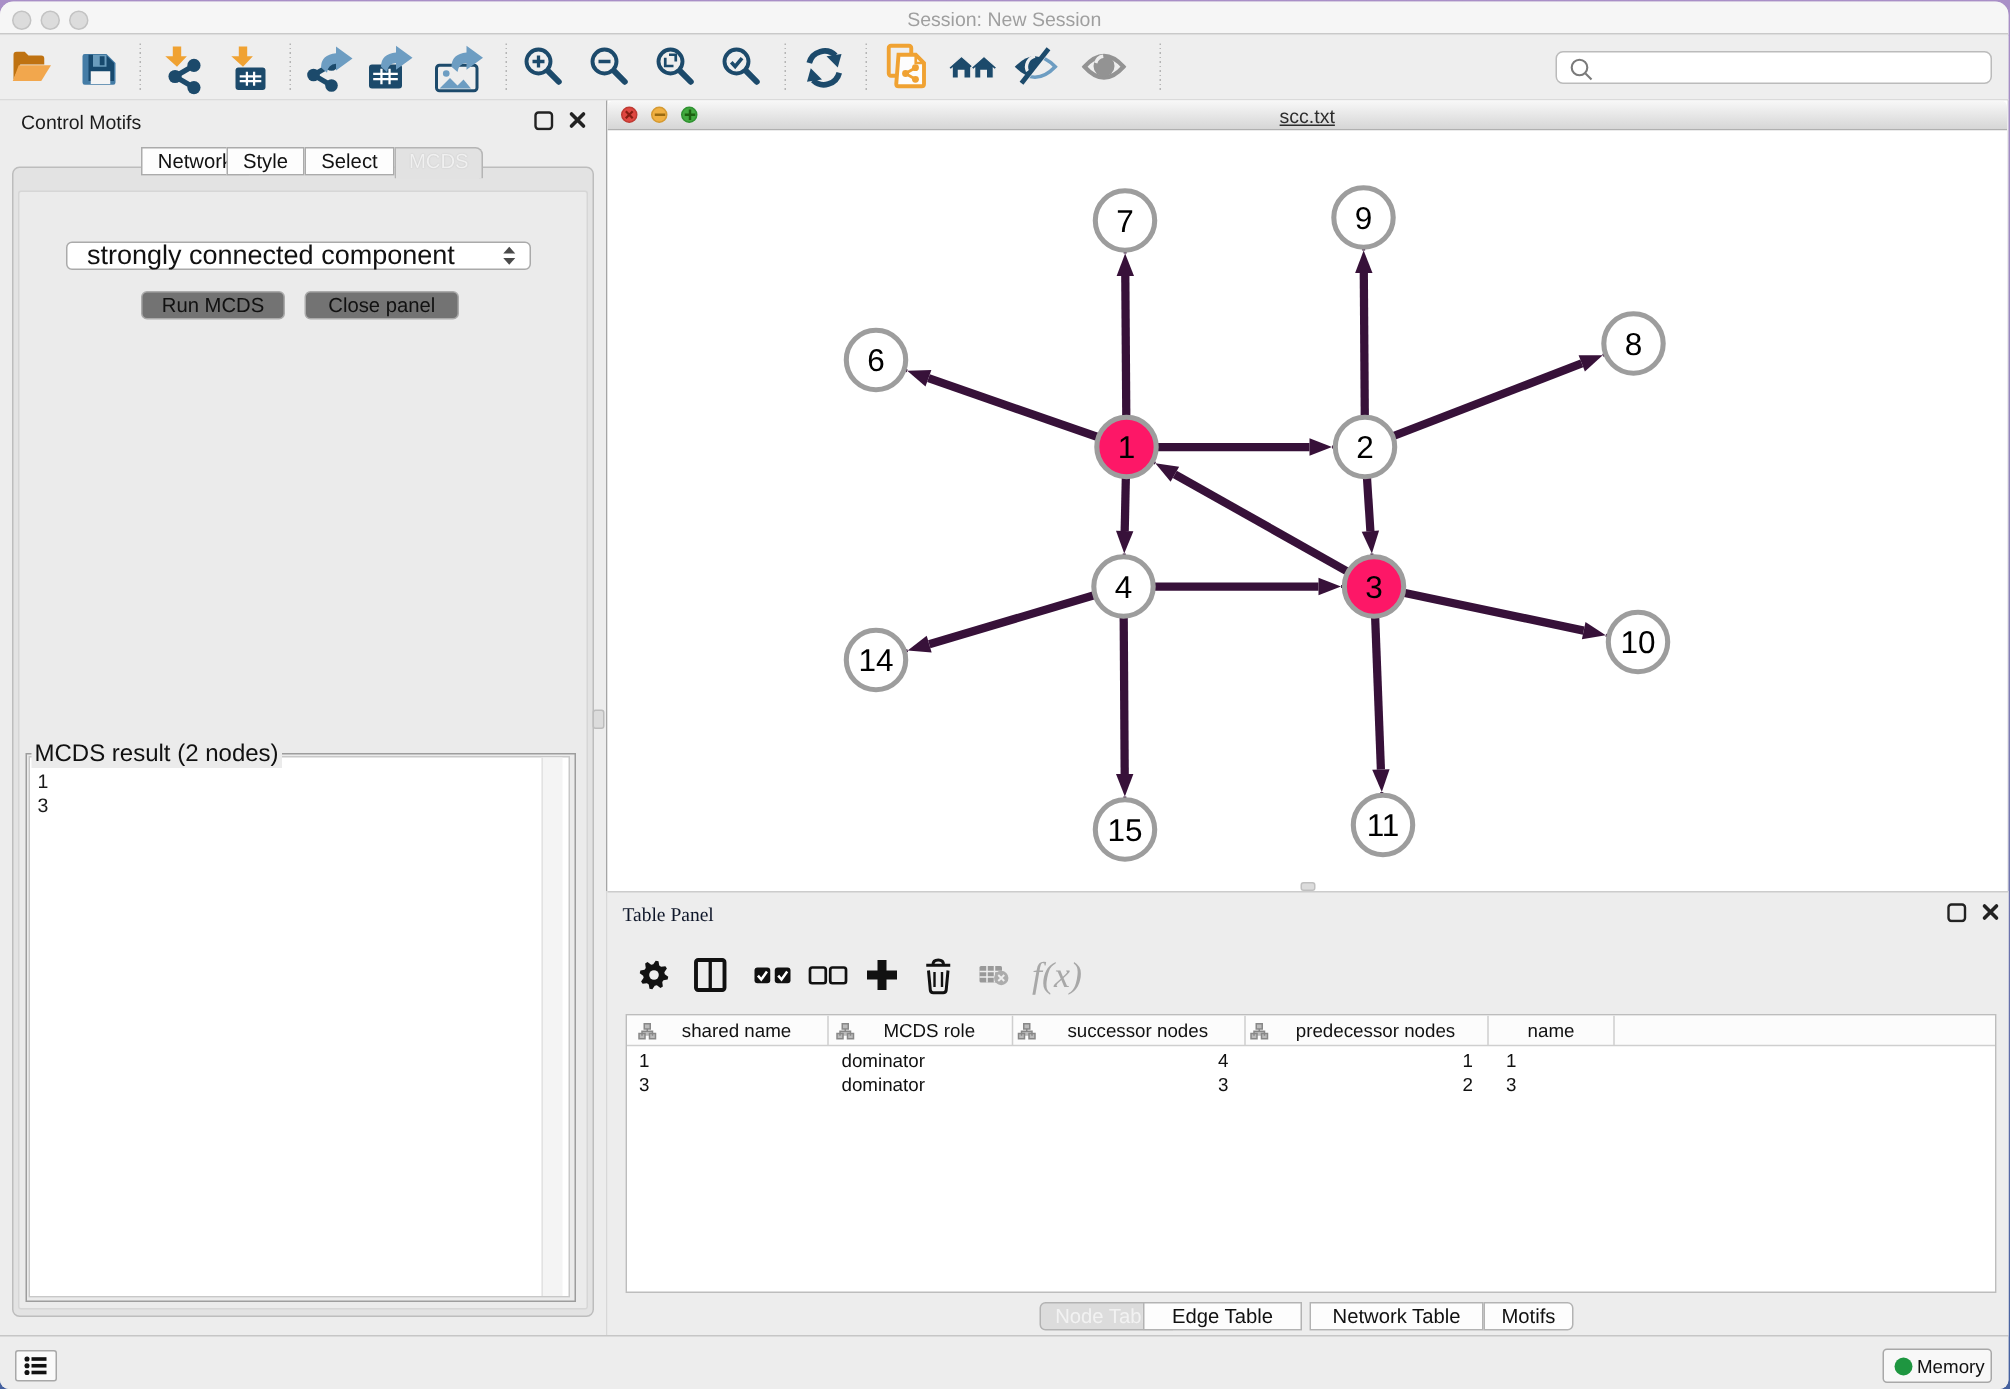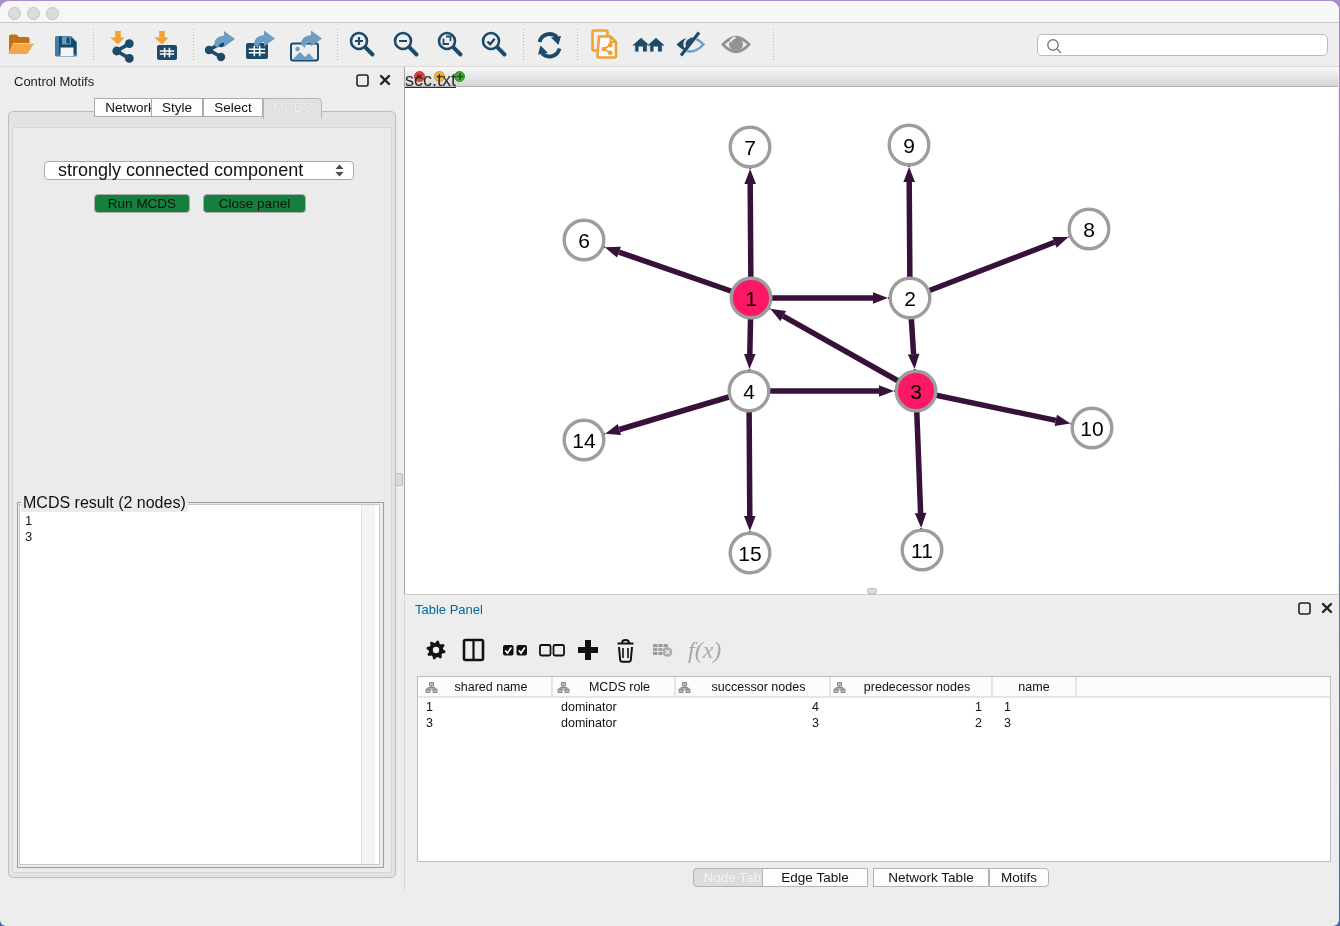--- a/index.html
+++ b/index.html
@@ -16,53 +16,54 @@
 .sep { position:absolute; top:5px; height:33px; width:1px; background-image:repeating-linear-gradient(180deg,#b5b5b5 0 1px, transparent 1px 3px); }
 #searchbox { position:absolute; left:1037px; top:10px; width:291px; height:22px; background:#fff; border:1px solid #bbbbbb; border-radius:5px; }
 
 #cpanel { position:absolute; left:0; top:66px; width:404px; height:823px; background:#ededed; }
 #cpanel .hdr { position:absolute; left:14px; top:7px; font-size:13px; color:#1c1c1c; }
 .tab { position:absolute; top:31px; height:19px; z-index:5; border:1px solid #ababab; background:#fdfdfd; font-size:13.5px; color:#111; text-align:center; line-height:18px; }
 #tabpane { position:absolute; left:8px; top:44px; width:388px; height:767px; background:#e3e3e3; border:1px solid #bdbdbd; border-radius:5px; }
 #innerpane { position:absolute; left:3px; top:15px; width:380px; height:746px; background:#ebebeb; border:1px solid #d6d6d6; border-radius:2px; }
 #optlabel { position:absolute; left:0; top:72px; width:404px; text-align:center; font-size:13.5px; color:#111; }
 #dropdown { position:absolute; left:44px; top:94px; width:310px; height:19px; background:#fff; border:1px solid #aaaaaa; border-radius:4px; font-size:18px; color:#111; line-height:17px; padding-left:13px; }
-.btn { position:absolute; top:127px; height:19px; background:#15803d; border:1px solid #ababab; border-radius:4px; font-size:13.5px; color:#111; text-align:center; line-height:17px; }
+.btn { position:absolute; top:127px; height:19px; background:#737373; border:1px solid #ababab; border-radius:4px; font-size:13.5px; color:#111; text-align:center; line-height:17px; }
 #fieldset { position:absolute; left:17px; top:435px; width:367px; height:366px; border:1px solid #9d9d9d; }
 #fieldlegend { position:absolute; left:21px; top:427px; background:#ebebeb; font-size:16px; color:#111; padding:0 2px; }
 #resultarea { position:absolute; left:19px; top:437px; width:361px; height:361px; background:#fff; border:1px solid #c8c8c8; font-size:13px; color:#1a1a1a; line-height:16px; padding:8px 0 0 5px; }
 #resultsb { position:absolute; left:361px; top:438px; width:14px; height:359px; background:#f4f4f4; border-left:1px solid #e2e2e2; }
 
 #vdiv { position:absolute; left:404px; top:66px; width:1px; height:527px; background:#a5a5a5; }
 #vdiv2 { position:absolute; left:404px; top:593px; width:1px; height:296px; background:#d8d8d8; }
 #vgrip { position:absolute; left:395px; top:472px; width:8px; height:13px; background:#dcdcdc; border:1px solid #bdbdbd; border-radius:2px; }
 
 #netwin { position:absolute; left:405px; top:66px; width:933px; height:527px; background:#fff; }
 #nettitle { position:absolute; left:0; top:0; width:933px; height:20px; background:linear-gradient(180deg,#f8f8f8,#e9e9e9 45%,#d6d6d6); border-bottom:1px solid #b0b0b0; border-radius:4px 4px 0 0; }
-#nettitle .t { position:absolute; left:0; top:3px; width:933px; font-size:18px; color:#2d2d2d;text-decoration:underline; }
+#nettitle .t { position:absolute; left:0; top:3px; width:933px; text-align:center; font-size:13px; color:#2d2d2d;text-decoration:underline; }
 .mac { position:absolute; top:4px; width:11px; height:11px; border-radius:50%; }
 #hgrip { position:absolute; left:462px; top:521px; width:10px; height:6px; background:#dcdcdc; border:1px solid #c0c0c0; border-radius:2px; }
 
 #tpanel { position:absolute; left:405px; top:593px; width:935px; height:296px; background:#ededed; border-top:1px solid #cccccc; }
-#tpanel .hdr { position:absolute; left:10px; top:7px; font-size:13px; color:#0369a1; }
+#tpanel .hdr { position:absolute; left:10px; top:7px; font-size:13px; color:#0f172a;font-family:Liberation Serif, serif; }
 #ttable { position:absolute; left:12px; top:81px; width:914px; height:186px; background:#fff; border:1px solid #bdbdbd; }
 .btab { position:absolute; top:273px; height:19px; border:1px solid #b3b3b3; background:#fdfdfd; font-size:13.5px; color:#111; text-align:center; line-height:18px; }
 
 #statusbar { position:absolute; left:0; top:889px; width:1339px; height:36px; background:#ededed; border-top:1px solid #c6c6c6; }
 #listbtn { position:absolute; left:10px; top:9px; width:28px; height:21px; background:#fafafa; border:1px solid #a8a8a8; border-radius:2px; }
 #membtn { position:absolute; left:1255px; top:8px; width:73px; height:23px; background:#f8f8f8; border:1px solid #a8a8a8; border-radius:3px; font-size:12.5px; color:#111; }
 </style>
 </head>
 <body>
 <div id="app">
 
 <div id="titlebar">
   <div class="tl" style="left:8px;"></div>
   <div class="tl" style="left:27px;"></div>
   <div class="tl" style="left:46px;"></div>
+  <div id="apptitle">Session: New Session</div>
 </div>
 
 <div id="toolbar">
   <svg width="1040" height="43" style="position:absolute;left:0;top:0;">
   <g>
           <path d="M9 29 V12.5 q0 -2 2 -2 h5.5 l2.5 2.5 h8.5 q2 0 2 2 V19 h-16 z" fill="#bf7211"></path>
           <path d="M12.5 19.5 h21.5 l-6.5 10.5 h-19 z" fill="#f2a74d"></path>
         </g>
   <g>
           <path d="M56 12 h15 l6 6 v13 q0 1.5 -1.5 1.5 h-19 q-1.5 0 -1.5 -1.5 v-17.5 q0 -1.5 1.5 -1.5 z" fill="#447ca6"></path>
@@ -350,13 +351,31 @@
     <text x="564" y="50" font-size="12.5" fill="#111" text-anchor="end" font-family="Liberation Sans, sans-serif">2</text>
     <text x="586" y="50" font-size="12.5" fill="#111" font-family="Liberation Sans, sans-serif">3</text>
     </svg>
   </div>
   <div class="btab" style="left:288px;width:89px;background:#dcdcdc;color:#f2f2f2;border-radius:4px 0 0 4px;">Node Table</div>
   <div class="btab" style="left:357px;width:106px;">Edge Table</div>
   <div class="btab" style="left:468px;width:116px;">Network Table</div>
   <div class="btab" style="left:584px;width:60px;border-radius:0 4px 4px 0;">Motifs</div>
 </div>
 
+<div id="statusbar">
+  <div id="listbtn">
+        <svg width="26" height="19" style="position:absolute;left:0;top:0;">
+          <circle cx="7" cy="5" r="1.7" fill="#111"></circle>
+          <circle cx="7" cy="9.5" r="1.7" fill="#111"></circle>
+          <circle cx="7" cy="14" r="1.7" fill="#111"></circle>
+          <rect x="10" y="3.8" width="10" height="2.4" fill="#111"></rect>
+          <rect x="10" y="8.3" width="10" height="2.4" fill="#111"></rect>
+          <rect x="10" y="12.8" width="10" height="2.4" fill="#111"></rect>
+        </svg>
+      </div>
+  <div id="membtn">
+        <svg width="14" height="14" style="position:absolute;left:6px;top:4px;">
+          <circle cx="7" cy="7" r="6" fill="#1e9640"></circle>
+        </svg>
+        <span style="position:absolute;left:22px;top:4px;">Memory</span>
+      </div>
+</div>
 </div>
 
 </body></html>

